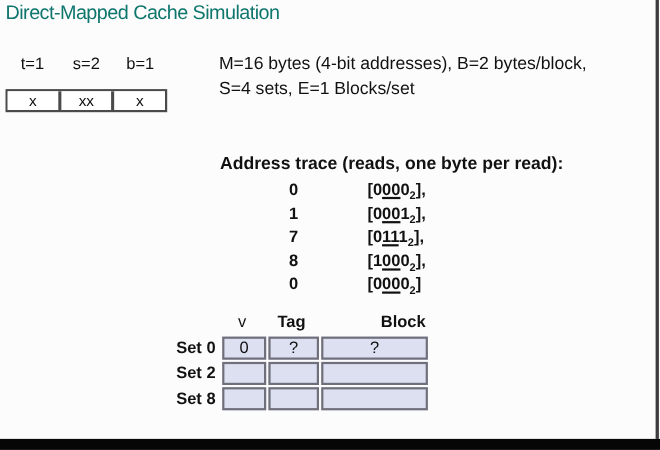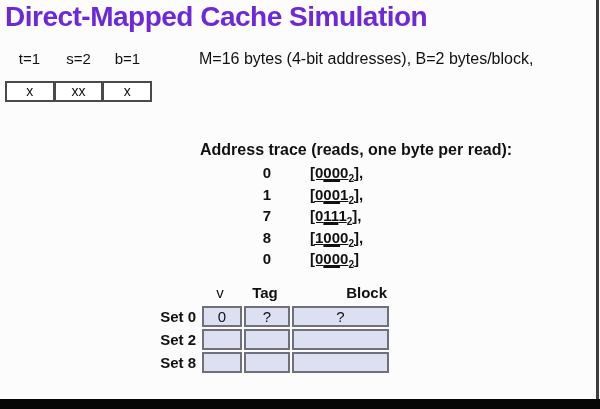--- a/index.html
+++ b/index.html
@@ -5,21 +5,21 @@
   html,body{margin:0;padding:0;}
   .slide{
     position:relative; width:600px; height:409px;
     background:#fdfcfd; overflow:hidden;
     font-family:"Liberation Sans","DejaVu Sans",sans-serif;
     color:#111;
   }
   
   .title{
     position:absolute; left:5px; top:1px;
-    font-size:28px; font-weight:bold; letter-spacing:-0.5px; color:#6d28d9;
+    font-size:18px; font-weight:normal; letter-spacing:-0.5px; color:#0f766e;
     white-space:nowrap;
   }
   
   .tsb{position:absolute; left:5px; top:50px; width:147px;}
   .tsb-headers{display:flex; font-size:15px; margin-bottom:14px;}
   .tsb-headers span{width:49px; text-align:center;}
   .tsb-table{display:flex; border:2px solid #4a4a4a; background:#fff;}
   .tsb-cell{
     width:47px; height:17px; text-align:center; font-size:14px; line-height:17px;
     border-right:3px solid #4a4a4a; background:#fff;
@@ -30,21 +30,21 @@
     position:absolute; left:199px; top:48px;
     font-size:16px; line-height:22px; white-space:nowrap;
   }
   
   .trace-heading{
     position:absolute; left:200px; top:141px; font-size:16px; white-space:nowrap;font-weight:bold;
   }
   .trace{position:absolute; left:200px; top:162px; font-size:15px; font-weight:bold;}
   .trow{display:flex; height:21.5px; line-height:21.5px; align-items:baseline;}
   .taddr{width:70px; margin-left:32px; text-align:center;}
-  .tbin{margin-left:8px; white-space:nowrap;text-decoration:underline;}
+  .tbin{margin-left:32px; white-space:nowrap;}
   .ubits{
     text-decoration:underline; text-decoration-thickness:2px; text-underline-offset:2px;
   }
   .tbin sub{font-size:10px;}
   
   .cache-headers{position:absolute; left:200px; top:284px; display:flex; font-size:15px;}
   .cache-headers .h-v{width:40px; text-align:center;}
   .cache-headers .h-tag{width:46px; margin-left:2px; text-align:center;font-weight:bold;}
   .cache-headers .h-block{width:97px; margin-left:2px; text-align:right;font-weight:bold;}
   
@@ -77,20 +77,21 @@
     </div>
     <div class="tsb-table">
       <div class="tsb-cell">x</div>
       <div class="tsb-cell">xx</div>
       <div class="tsb-cell">x</div>
     </div>
   </div>
 
   <div class="params">
     <div>M=16 bytes (4-bit addresses), B=2 bytes/block,</div>
+    <div>S=4 sets, E=1 Blocks/set</div>
   </div>
 
   <div class="trace-heading">Address trace (reads, one byte per read):</div>
 
   <div class="trace">
     <div class="trow">
       <span class="taddr">0</span>
       <span class="tbin"><span>[0</span><span class="ubits">00</span><span>0</span><sub>2</sub><span>],</span></span>
     </div>
     <div class="trow">

